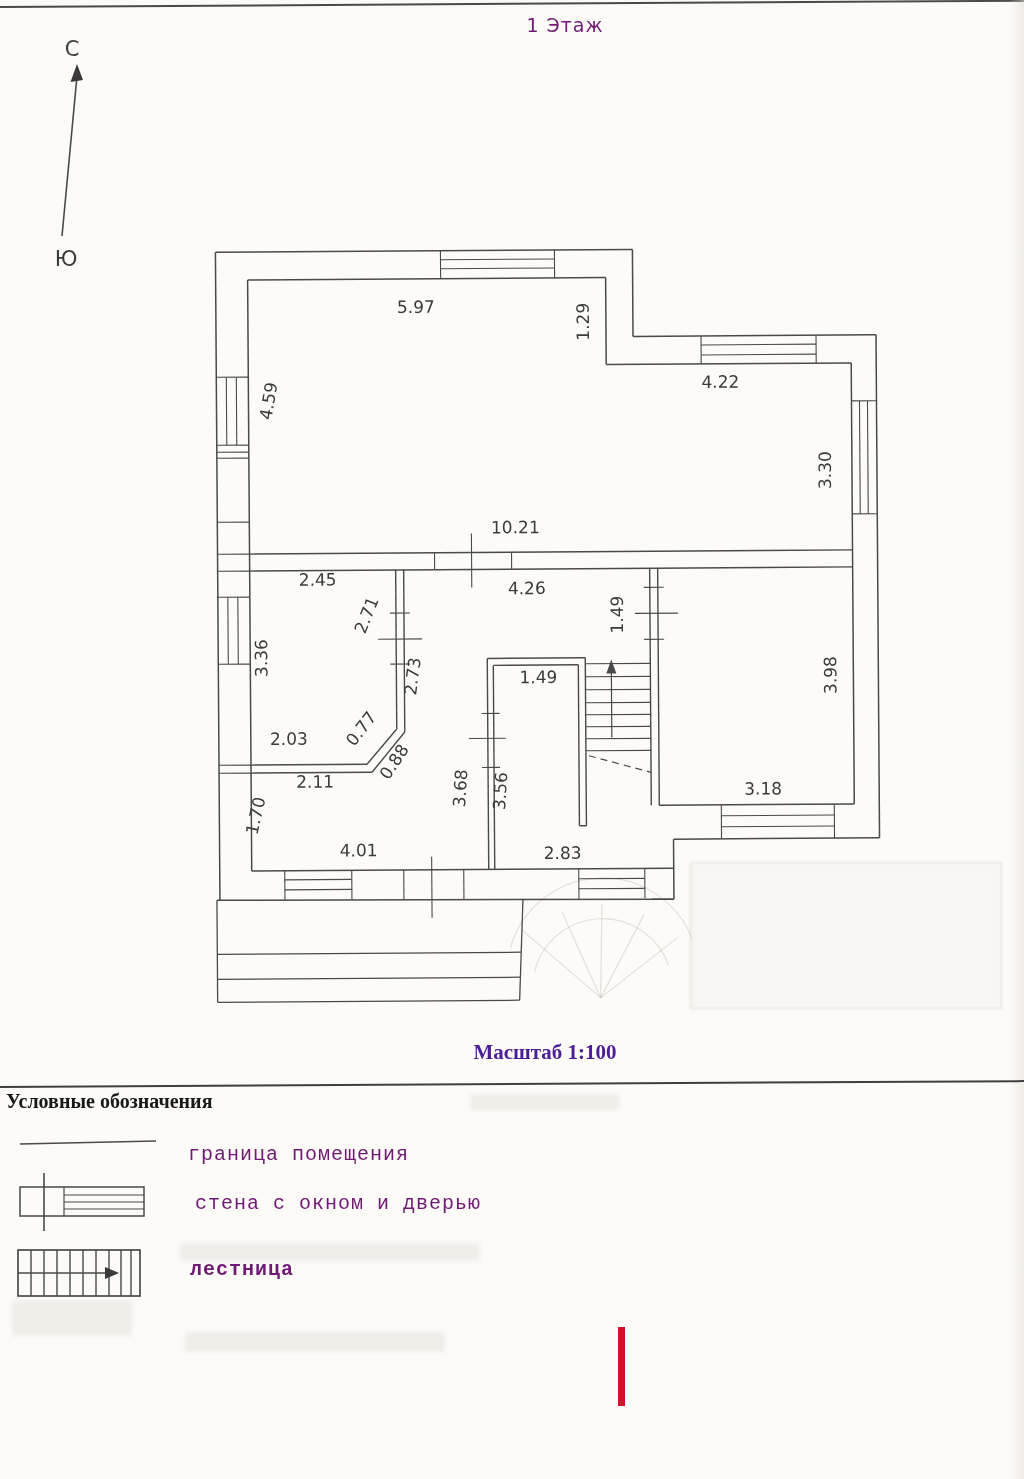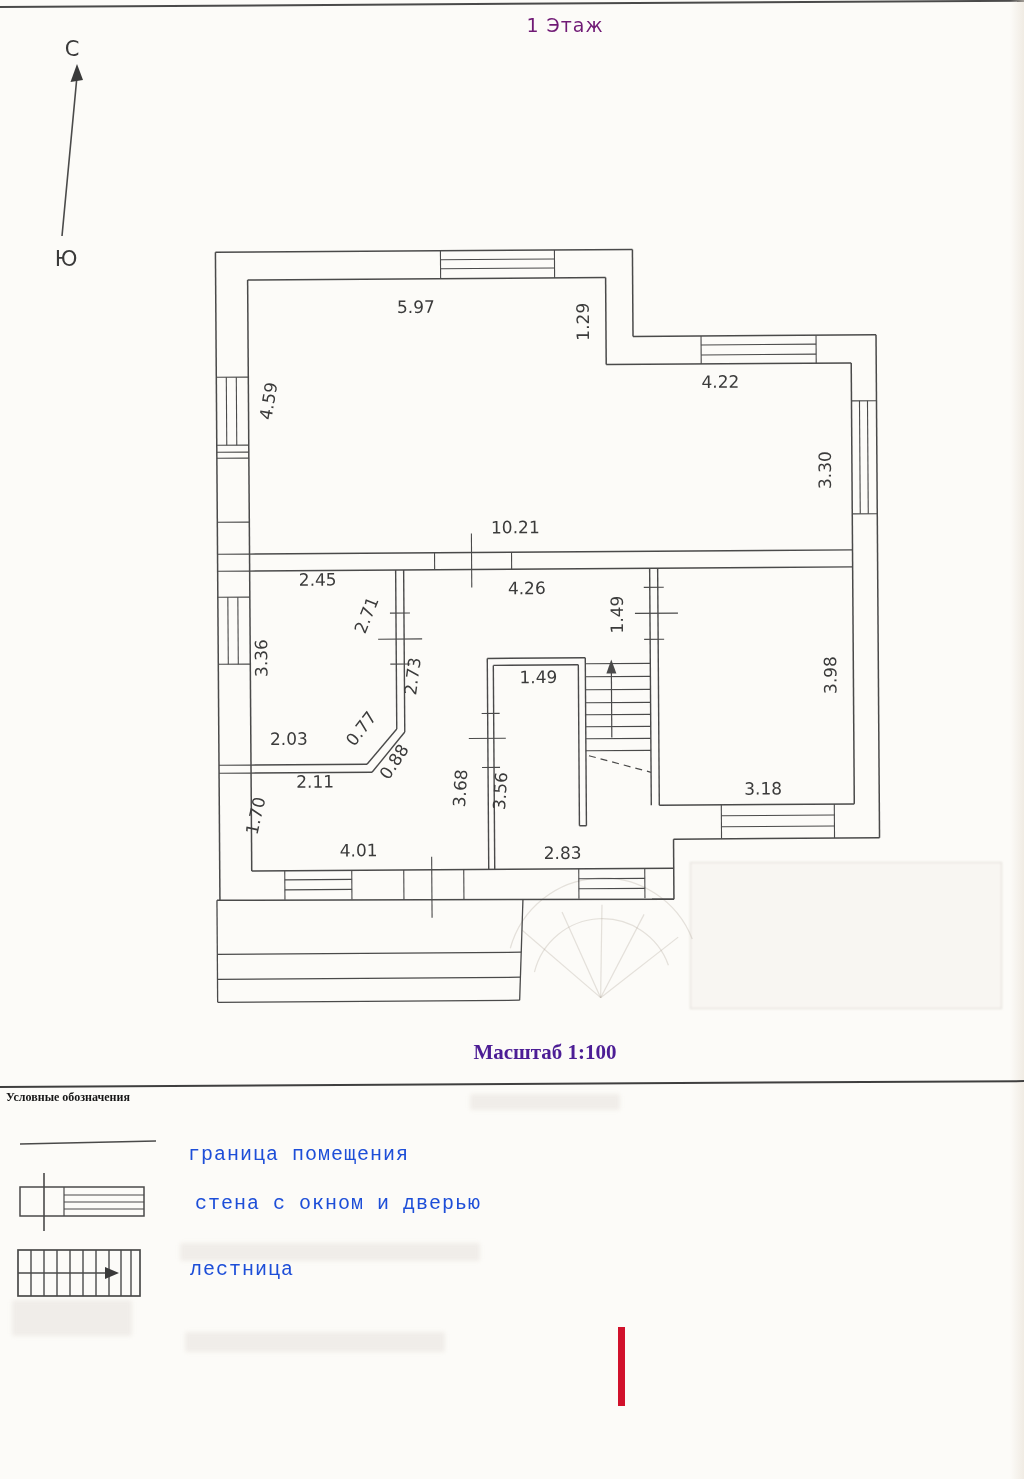--- a/index.html
+++ b/index.html
@@ -12,22 +12,22 @@
   
   .scan-topline{left:-4px;top:6px;width:1040px;height:2px;background:#4a4a4a;
     transform:rotate(-0.35deg);transform-origin:left center;}
   .page-title{left:430px;top:14px;width:270px;text-align:center;
     font-size:19px;color:#701a75;letter-spacing:1px;}
   .scale-label{left:380px;top:1040px;width:330px;text-align:center;
     font-family:"Liberation Serif", serif;font-weight:bold;font-size:21px;color:#4c1d95;}
   .legend-rule{left:0;top:1086px;width:1024px;height:2px;background:#3f3f3f;
     transform:rotate(-0.33deg);transform-origin:left center;}
   .legend-heading{left:6px;top:1090px;font-family:"Liberation Serif", serif;
-    font-weight:bold;font-size:12px;color:#181818;}
-  .legend-label{font-family:"Liberation Mono", monospace;font-size:20px;color:#1d4ed8;
+    font-weight:bold;font-size:20px;color:#181818;}
+  .legend-label{font-family:"Liberation Mono", monospace;font-size:20px;color:#701a75;
     letter-spacing:1px;white-space:nowrap;}
   .marker-red{left:618px;top:1327px;width:7px;height:79px;background:#d1112b;}
   .ghost{background:rgba(186,178,166,0.18);filter:blur(2px);border-radius:2px;}
   .ghost-outline{border:1px solid rgba(170,160,148,0.28);
     background:rgba(196,188,176,0.07);filter:blur(1px);}
   svg{display:block;}
   .ink{stroke:#4a4a4a;fill:none;}
   text.dim{font-family:"DejaVu Sans", sans-serif;font-size:17px;fill:#3b3b3b;}
   .right-edge{right:0;top:0;width:14px;height:1479px;
     background:linear-gradient(to right, rgba(231,223,211,0), rgba(231,223,211,0.55));}
@@ -269,21 +269,21 @@
     <line class="ink" x1="55" y1="4" x2="55" y2="50" stroke-width="1.4"></line>
     <line class="ink" x1="68" y1="4" x2="68" y2="50" stroke-width="1.4"></line>
     <line class="ink" x1="81" y1="4" x2="81" y2="50" stroke-width="1.4"></line>
     <line class="ink" x1="94" y1="4" x2="94" y2="50" stroke-width="1.4"></line>
     <line class="ink" x1="106" y1="4" x2="106" y2="50" stroke-width="1.4"></line>
     <line class="ink" x1="116" y1="4" x2="116" y2="50" stroke-width="1.4"></line>
     <line class="ink" x1="3" y1="27" x2="92" y2="27" stroke-width="1.3"></line>
     <polygon points="104,27 90,21 90,33" fill="#3a3a3a"></polygon>
   </svg>
 </div>
-<div class="abs legend-label" style="left:190px;top:1258px;">лестница</div>
+<div class="abs legend-label" style="left:190px;top:1258px;font-weight:bold;">лестница</div>
 
 <div class="abs ghost" style="left:470px;top:1094px;width:150px;height:16px;"></div>
 <div class="abs ghost" style="left:180px;top:1243px;width:300px;height:18px;"></div>
 <div class="abs ghost" style="left:185px;top:1332px;width:260px;height:20px;"></div>
 <div class="abs ghost" style="left:12px;top:1300px;width:120px;height:36px;"></div>
 <div class="abs ghost-outline" style="left:690px;top:862px;width:310px;height:145px;"></div>
 
 <div class="abs marker-red"></div>
 
 </body></html>

